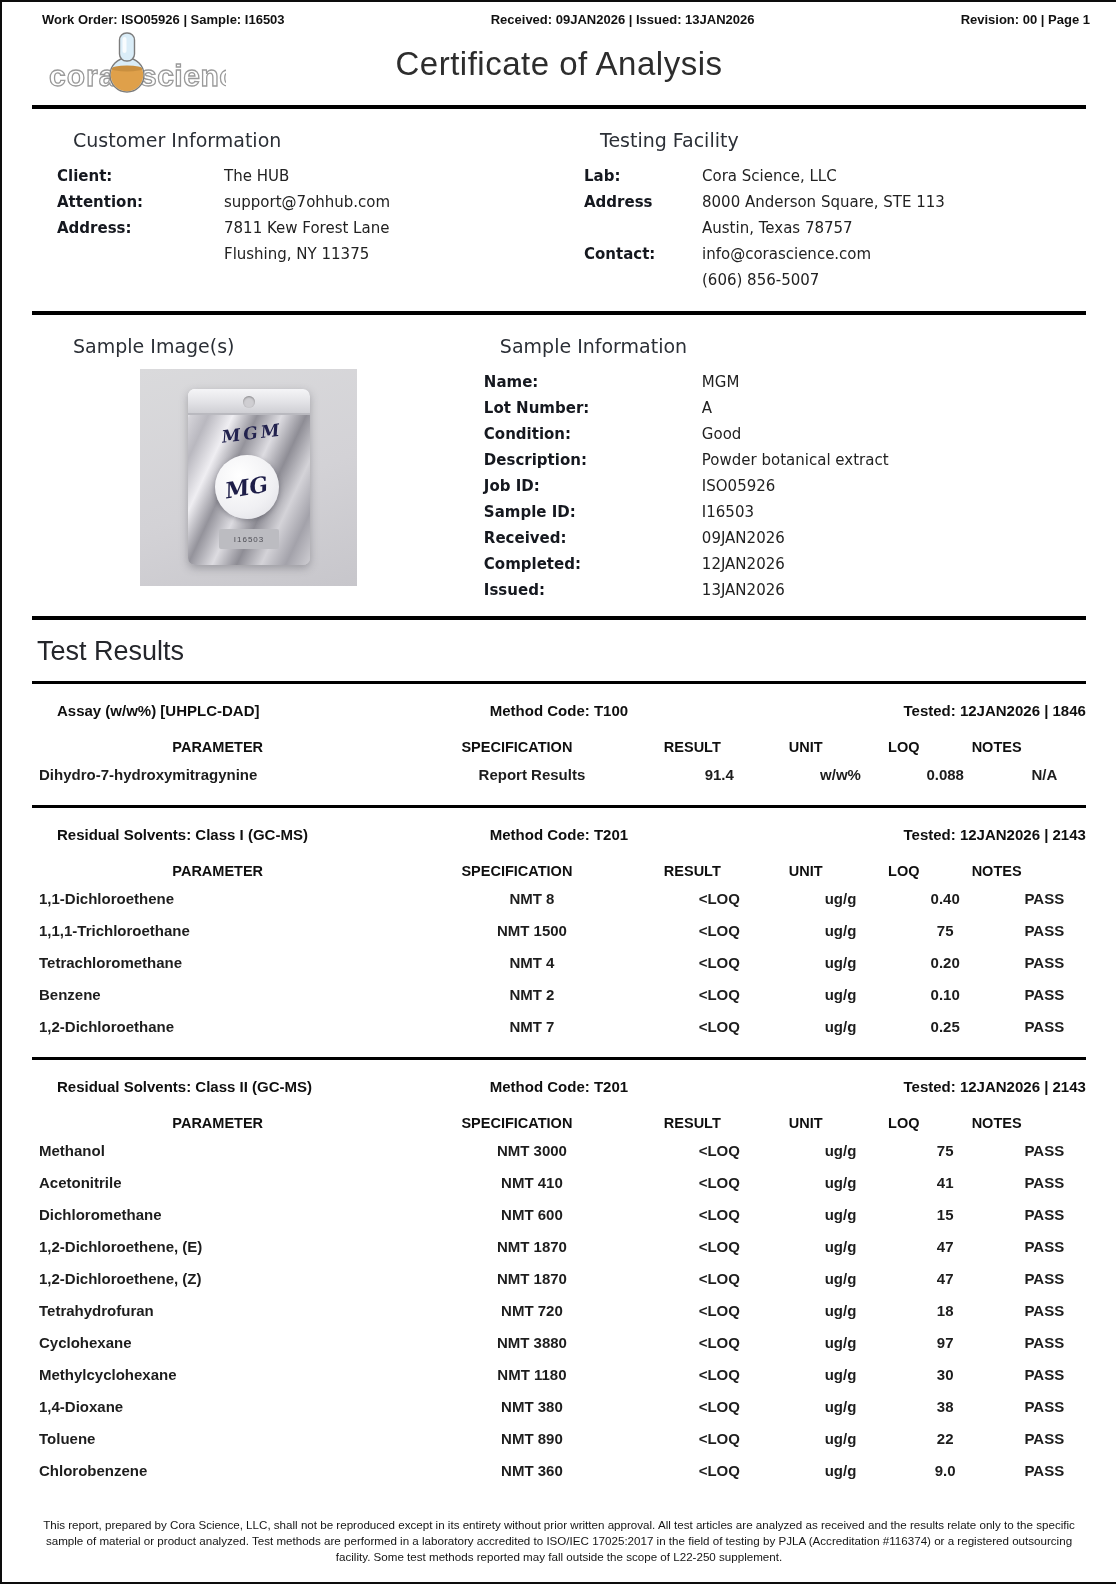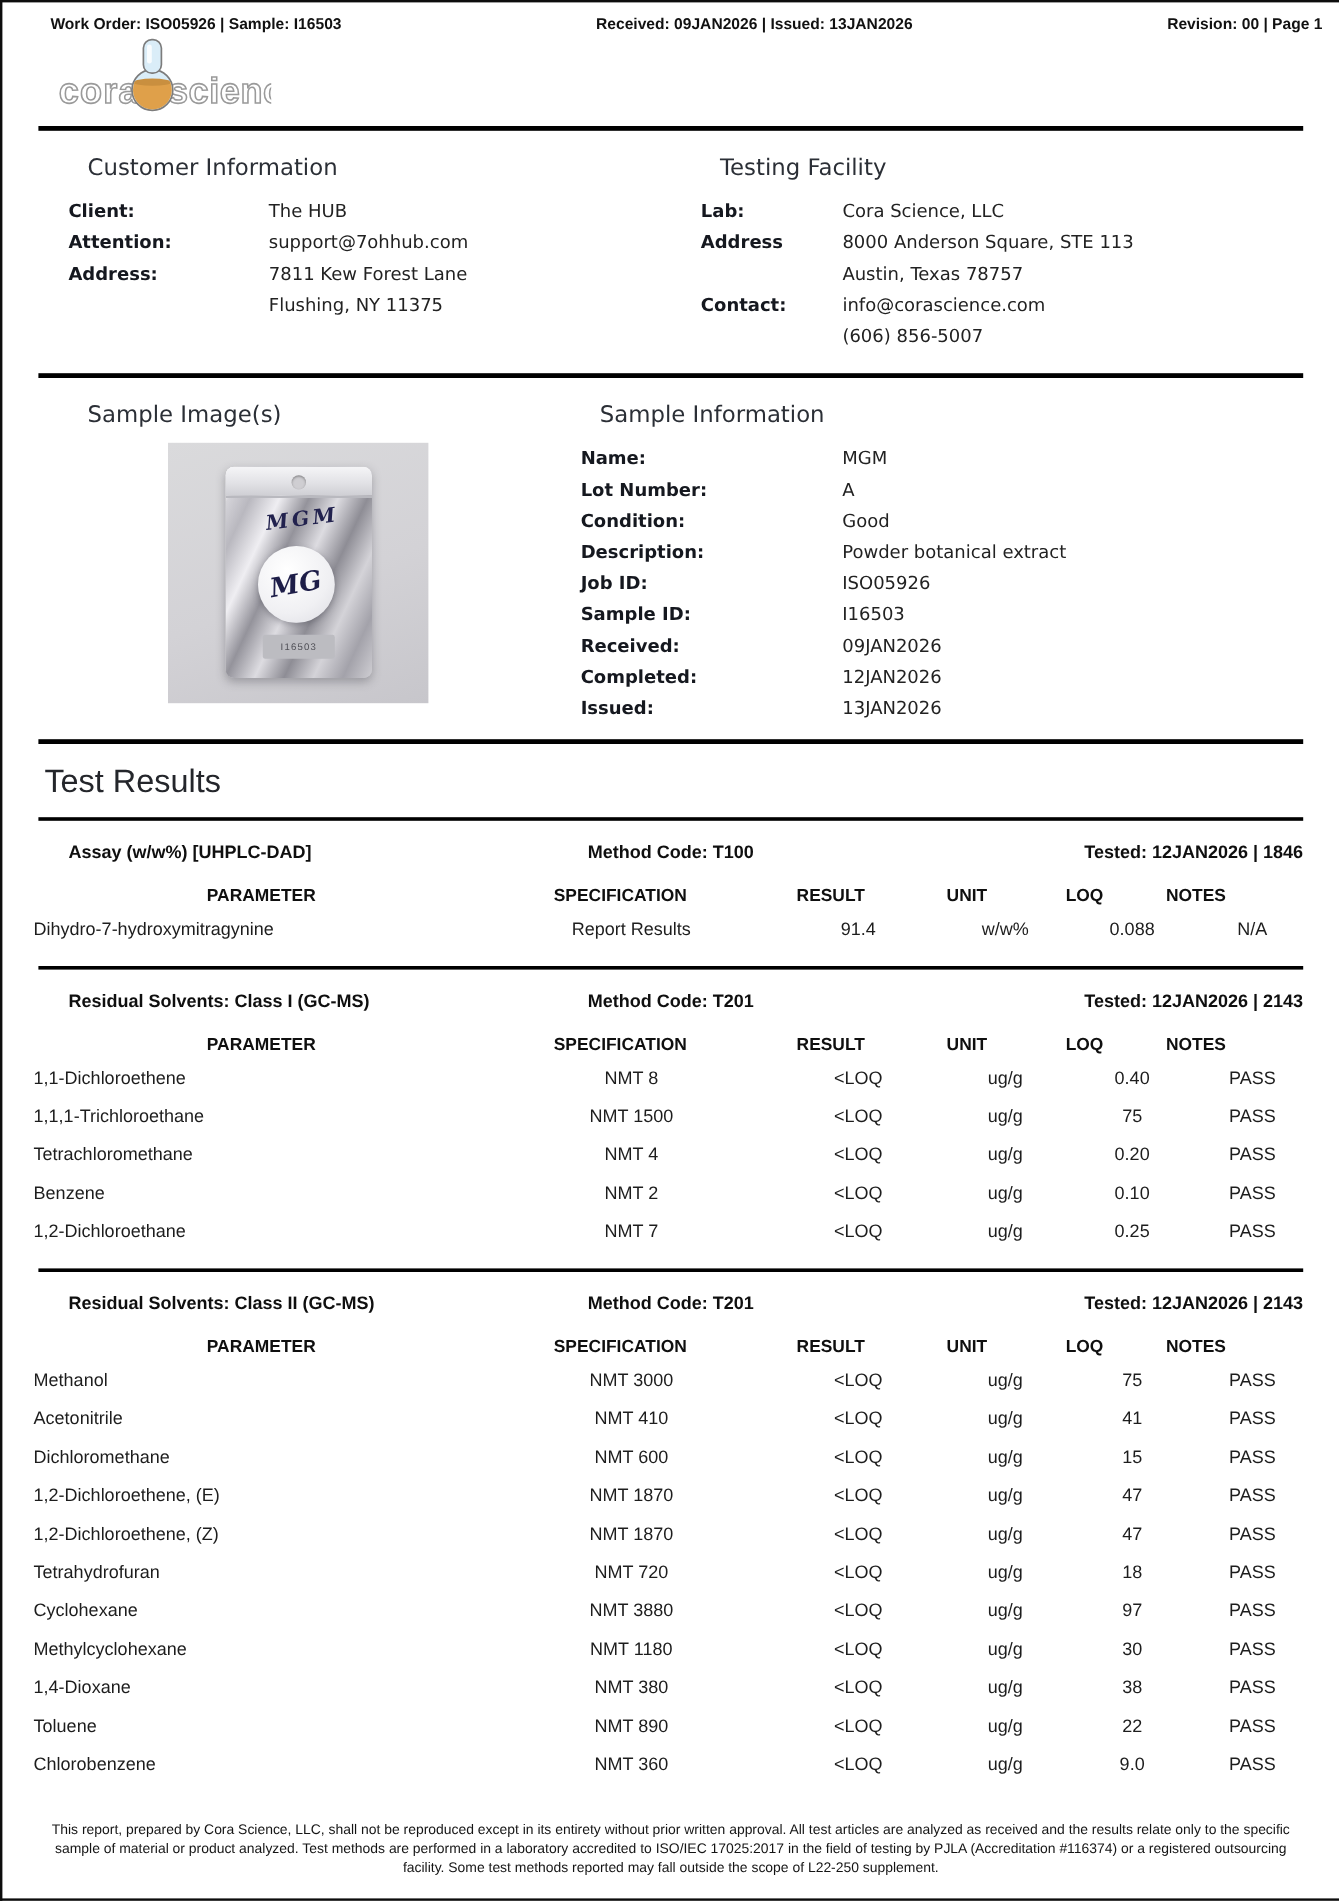--- a/index.html
+++ b/index.html
@@ -4,21 +4,21 @@
 <style>
   * { margin:0; padding:0; box-sizing:border-box; }
   html { background:#fff; }
   body {
     width:1116px; min-height:1584px; margin:0 auto; background:#fff;
     font-family:"Liberation Sans", sans-serif; color:#1c1c1c;
     border-left:2px solid #0d0d0d; border-top:2px solid #0d0d0d; border-bottom:2px solid #0d0d0d;
     position:relative; overflow:hidden;
   }
   
-  .meta-row { display:flex; justify-content:space-between; padding:10px 14px 0 40px;
+  .meta-row { display:flex; justify-content:space-between; padding:10px 26px 0 40px;
     font-size:13px; font-weight:bold; color:#111; }
   .meta-row .m-center { text-align:center; }
   .meta-row .m-right { text-align:right; }
   .brand-row { position:relative; height:74px; margin-top:4px; }
   .logo { position:absolute; left:46px; top:0; }
   .doc-title { position:absolute; left:0; right:0; top:14px; text-align:center;
     font-size:33px; font-weight:400; color:#2d2d2d; letter-spacing:.5px; }
   .rule-thick { border-top:4px solid #000; margin:0 30px; }
   .rule-med   { border-top:3px solid #000; margin:0 30px; }
   
@@ -66,21 +66,21 @@
   
   .tr-heading { font-size:27px; color:#24262b; padding:16px 0 14px 35px; font-weight:400; }
   .band { display:flex; align-items:baseline; padding:18px 0 0 0; margin:0 30px; font-weight:bold; font-size:15px; color:#0f0f0f; }
   .band > span { width:33.33%; }
   .band .b-name { padding-left:25px; }
   .band .b-method { text-align:center; }
   .band .b-tested { text-align:right; }
   .grid6 { display:grid; grid-template-columns:36% 22% 12% 10% 9% 9%; margin:0 30px; padding-right:2%; }
   .thead { padding-top:20px; font-weight:bold; font-size:14.5px; color:#0f0f0f; }
   .thead span { text-align:center; }
-  .tbody { padding:4px 0 14px 1px; }
+  .tbody { padding:4px 0 14px 12px;font-weight:bold; }
   .trow { display:grid; grid-template-columns:36% 22% 12% 10% 9% 9%; line-height:32px; font-size:15px; color:#1d1d1d; }
   .trow .cell { text-align:center; }
   .trow .c0 { text-align:left; padding-left:25px; }
   
   .footer { max-width:1052px; margin:16px auto 0 auto; text-align:center;
     font-size:11.6px; line-height:1.38; color:#141414; padding-bottom:12px; }
 </style>
 </head>
 <body>
 
@@ -100,20 +100,21 @@
         <clipPath id="bulbclip">
             <circle cx="79" cy="44" r="16.2"></circle>
           </clipPath>
         <rect x="60" y="37" width="38" height="26" fill="#dfa04a" clip-path="url(#bulbclip)"></rect>
         <ellipse cx="79" cy="37.5" rx="16" ry="3" fill="#c98f3f" clip-path="url(#bulbclip)"></ellipse>
         <rect x="71.5" y="2" width="15" height="28" rx="7" fill="#daedf8" stroke="#7c7c7c" stroke-width="1.4"></rect>
         <rect x="74.5" y="6" width="4" height="16" rx="2" fill="#ffffff" opacity="0.8"></rect>
       </g>
     </svg>
   </div>
+  <div class="doc-title">Certificate of Analysis</div>
 </div>
 
 <div class="rule-thick"></div>
 
 <div class="info-wrap">
   <div class="col col-50 kv" data-kv="customer">
     <div class="sec-heading">Customer Information</div>
   <div class="kv-row">
         <span class="kv-label">Client:</span>
         <span class="kv-value">The HUB</span>

